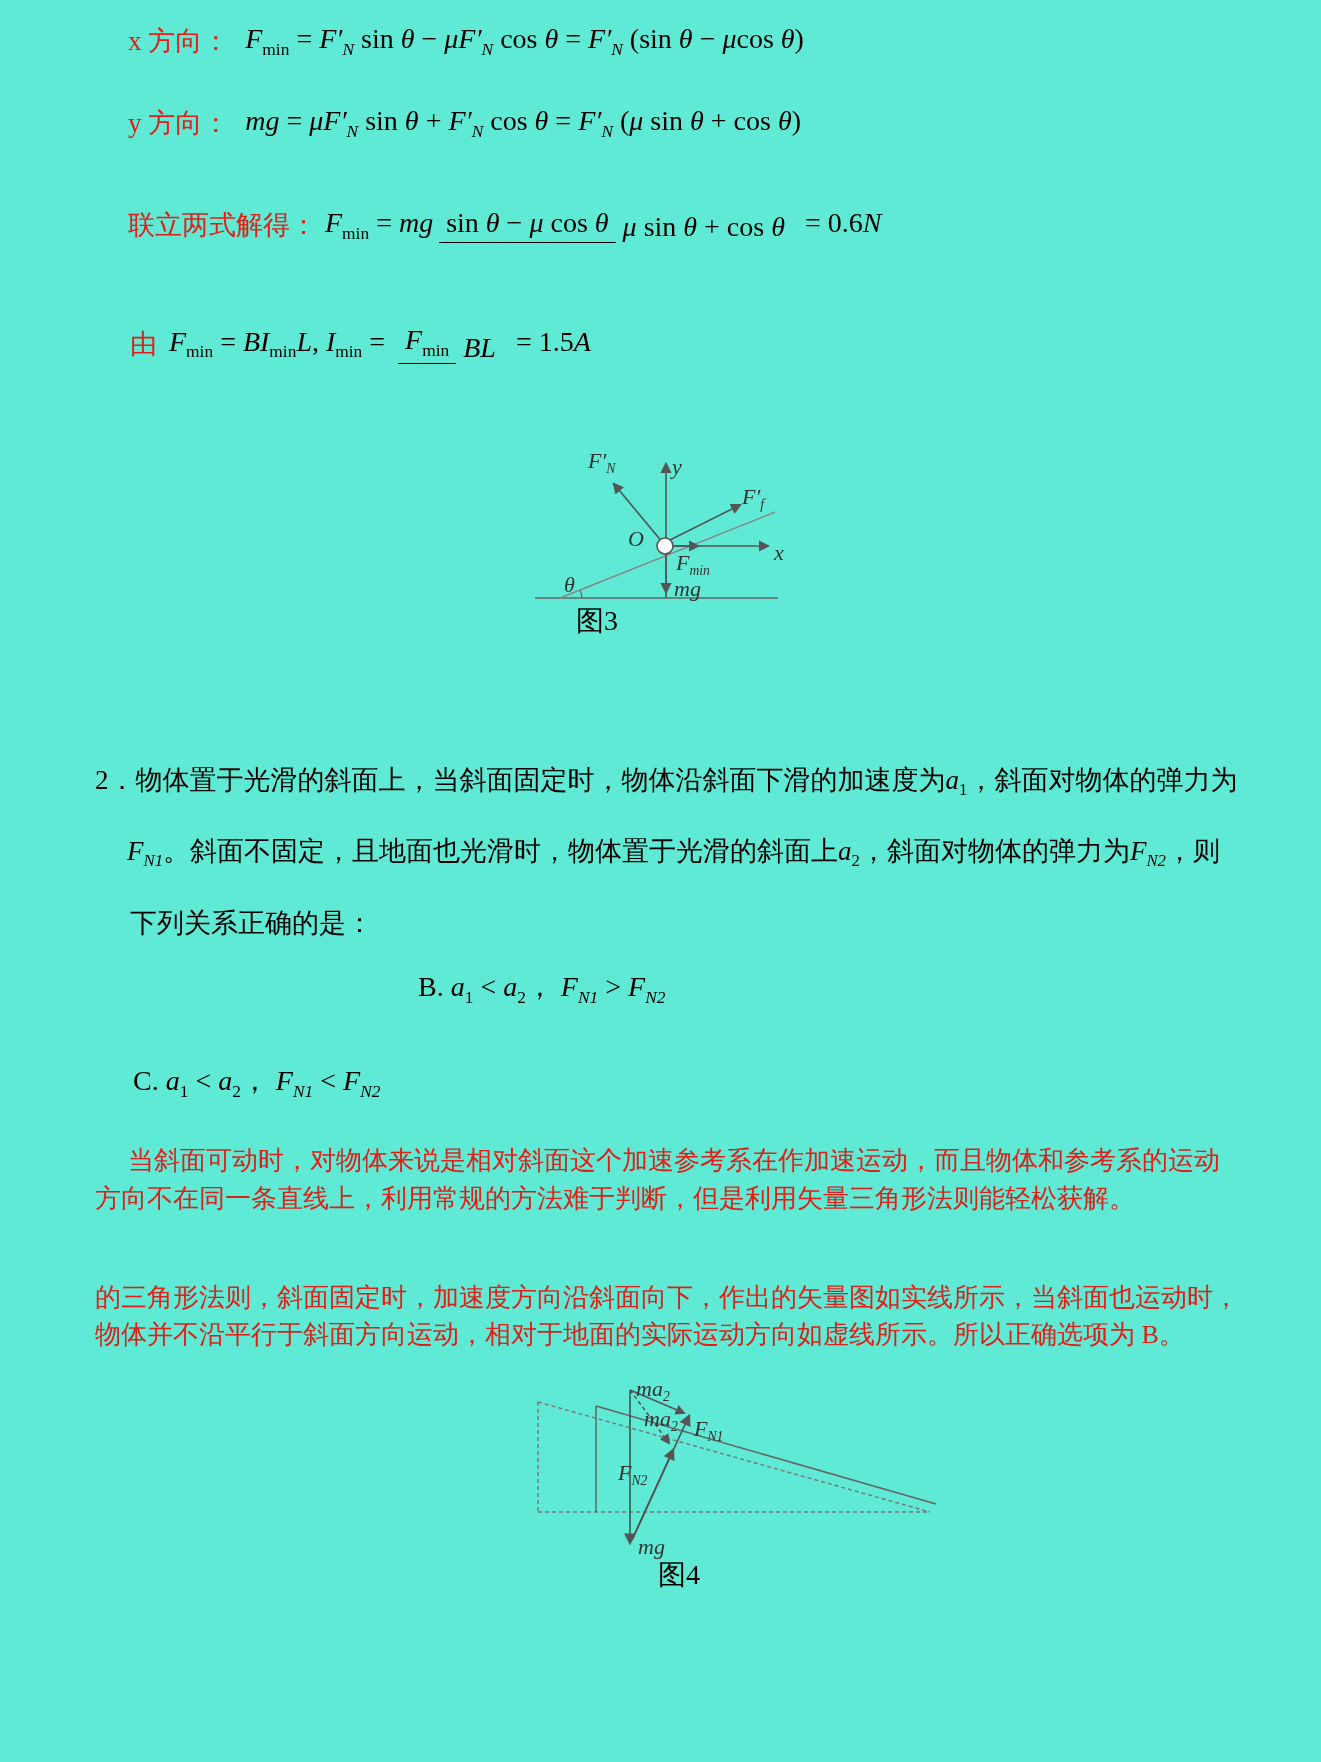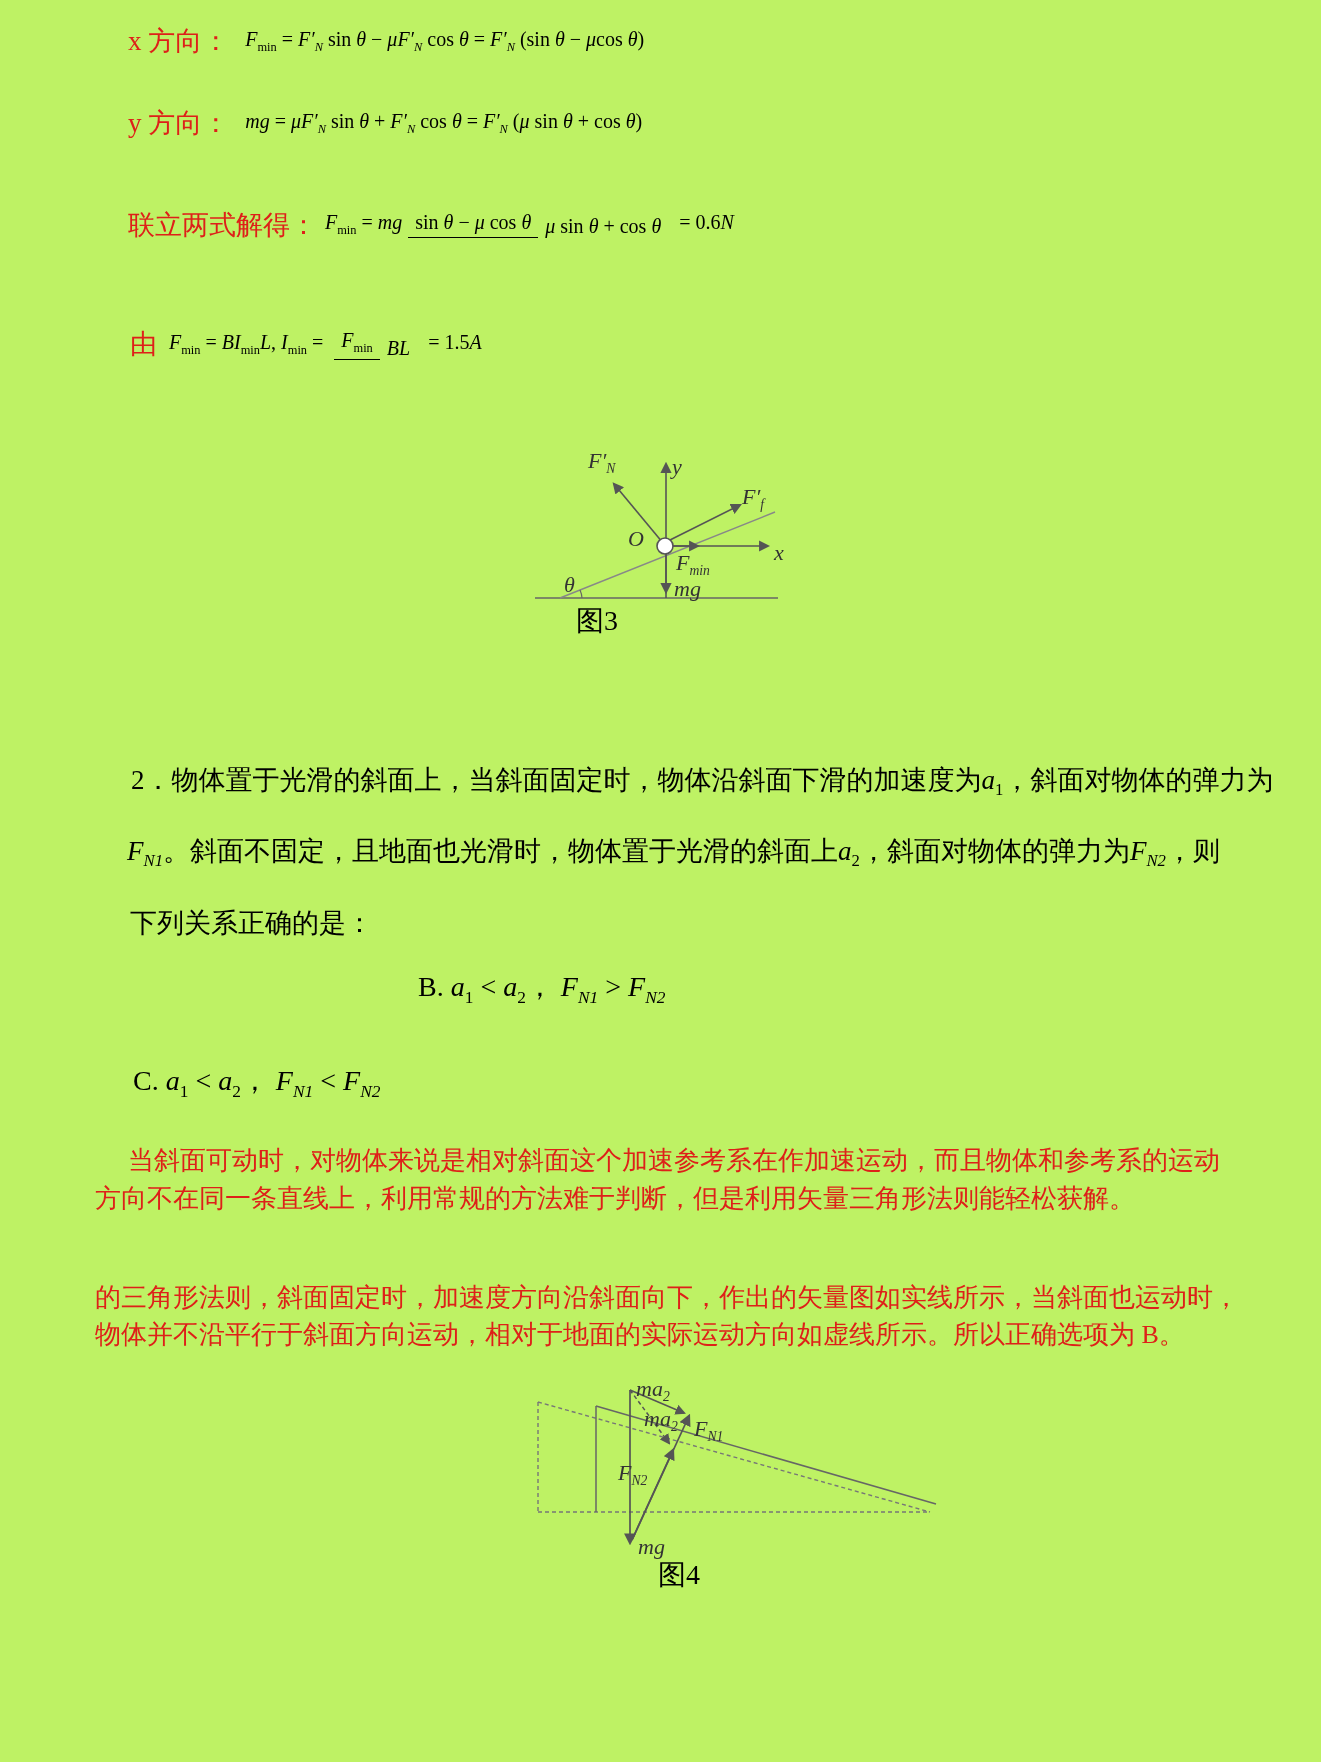--- a/index.html
+++ b/index.html
@@ -1,21 +1,21 @@
 <!DOCTYPE html>
 <html><head>
 <meta charset="utf-8">
 <style>
   html,body{margin:0;padding:0;background:#fff;}
-  #page{position:relative;width:1321px;height:1762px;background:#bef264;overflow:hidden;
+  #page{position:relative;width:1321px;height:1762px;background:#5eead4;overflow:hidden;
         font-family:"Liberation Serif","DejaVu Serif",serif;color:#000;}
   .abs{position:absolute;white-space:nowrap;}
   .row{display:flex;align-items:center;}
   .red-label{font-size:27px;}
-  .formula{font-size:20px;}
+  .formula{font-size:28px;}
   .tk-i{font-style:italic;}
   sub{font-size:0.62em;}
   .frac{display:inline-flex;align-items:flex-end;text-align:center;
         vertical-align:middle;margin:0 6px;}
   .frac .num{display:block;padding:0 7px 3px;border-bottom:1.8px solid #000;}
   .frac .den{display:block;padding:3px 7px 0;}
   .prob{font-size:27px;}
   .opt{font-size:28px;}
   .redpara{font-size:26px;}
   .figlabel{font-style:italic;font-size:22px;color:#333;}
@@ -74,21 +74,21 @@
   <span class="abs figlabel" style="left:588px;top:448px;"><span>F′</span><sub>N</sub></span>
   <span class="abs figlabel" style="left:672px;top:454px;">y</span>
   <span class="abs figlabel" style="left:742px;top:484px;"><span>F′</span><sub>f</sub></span>
   <span class="abs figlabel" style="left:628px;top:526px;">O</span>
   <span class="abs figlabel" style="left:676px;top:550px;"><span>F</span><sub>min</sub></span>
   <span class="abs figlabel" style="left:774px;top:540px;">x</span>
   <span class="abs figlabel" style="left:564px;top:572px;">θ</span>
   <span class="abs figlabel" style="left:674px;top:576px;">mg</span>
   <div class="abs caption" style="left:576px;top:602px;">图3</div>
 
-  <div class="abs prob" style="left:95px;top:762px;margin-left:36px;"><span class="tk-r">2．物体置于光滑的斜面上，当斜面固定时，物体沿斜面下滑的加速度为</span><span class="tk-i">a</span><sub class="tk-r">1</sub><span class="tk-r">，斜面对物体的弹力为</span></div>
+  <div class="abs prob" style="left:95px;top:762px;"><span class="tk-r">2．物体置于光滑的斜面上，当斜面固定时，物体沿斜面下滑的加速度为</span><span class="tk-i">a</span><sub class="tk-r">1</sub><span class="tk-r">，斜面对物体的弹力为</span></div>
   <div class="abs prob" style="left:127px;top:833px;"><span class="tk-i">F</span><sub class="tk-i">N1</sub><span class="tk-r">。斜面不固定，且地面也光滑时，物体置于光滑的斜面上</span><span class="tk-i">a</span><sub class="tk-r">2</sub><span class="tk-r">，斜面对物体的弹力为</span><span class="tk-i">F</span><sub class="tk-i">N2</sub><span class="tk-r">，则</span></div>
   <div class="abs prob" style="left:130px;top:905px;"><span class="tk-r">下列关系正确的是：</span></div>
 
   <div class="abs opt" style="left:418px;top:968px;"><span class="tk-r">B.  </span><span class="tk-i">a</span><sub class="tk-r">1</sub><span class="tk-r"> &lt; </span><span class="tk-i">a</span><sub class="tk-r">2</sub><span class="tk-r">， </span><span class="tk-i">F</span><sub class="tk-i">N1</sub><span class="tk-r"> &gt; </span><span class="tk-i">F</span><sub class="tk-i">N2</sub></div>
   <div class="abs opt" style="left:133px;top:1062px;"><span class="tk-r">C.  </span><span class="tk-i">a</span><sub class="tk-r">1</sub><span class="tk-r"> &lt; </span><span class="tk-i">a</span><sub class="tk-r">2</sub><span class="tk-r">， </span><span class="tk-i">F</span><sub class="tk-i">N1</sub><span class="tk-r"> &lt; </span><span class="tk-i">F</span><sub class="tk-i">N2</sub></div>
 
   <div class="abs redpara" style="left: 95px; top: 1181px; color: rgb(222, 32, 25);">方向不在同一条直线上，利用常规的方法难于判断，但是利用矢量三角形法则能轻松获解。</div>
   <div class="abs redpara" style="left: 128px; top: 1143px; color: rgb(222, 32, 25);">当斜面可动时，对物体来说是相对斜面这个加速参考系在作加速运动，而且物体和参考系的运动</div>
 
   <div class="abs redpara" style="left: 95px; top: 1280px; color: rgb(222, 32, 25);">的三角形法则，斜面固定时，加速度方向沿斜面向下，作出的矢量图如实线所示，当斜面也运动时，</div>

